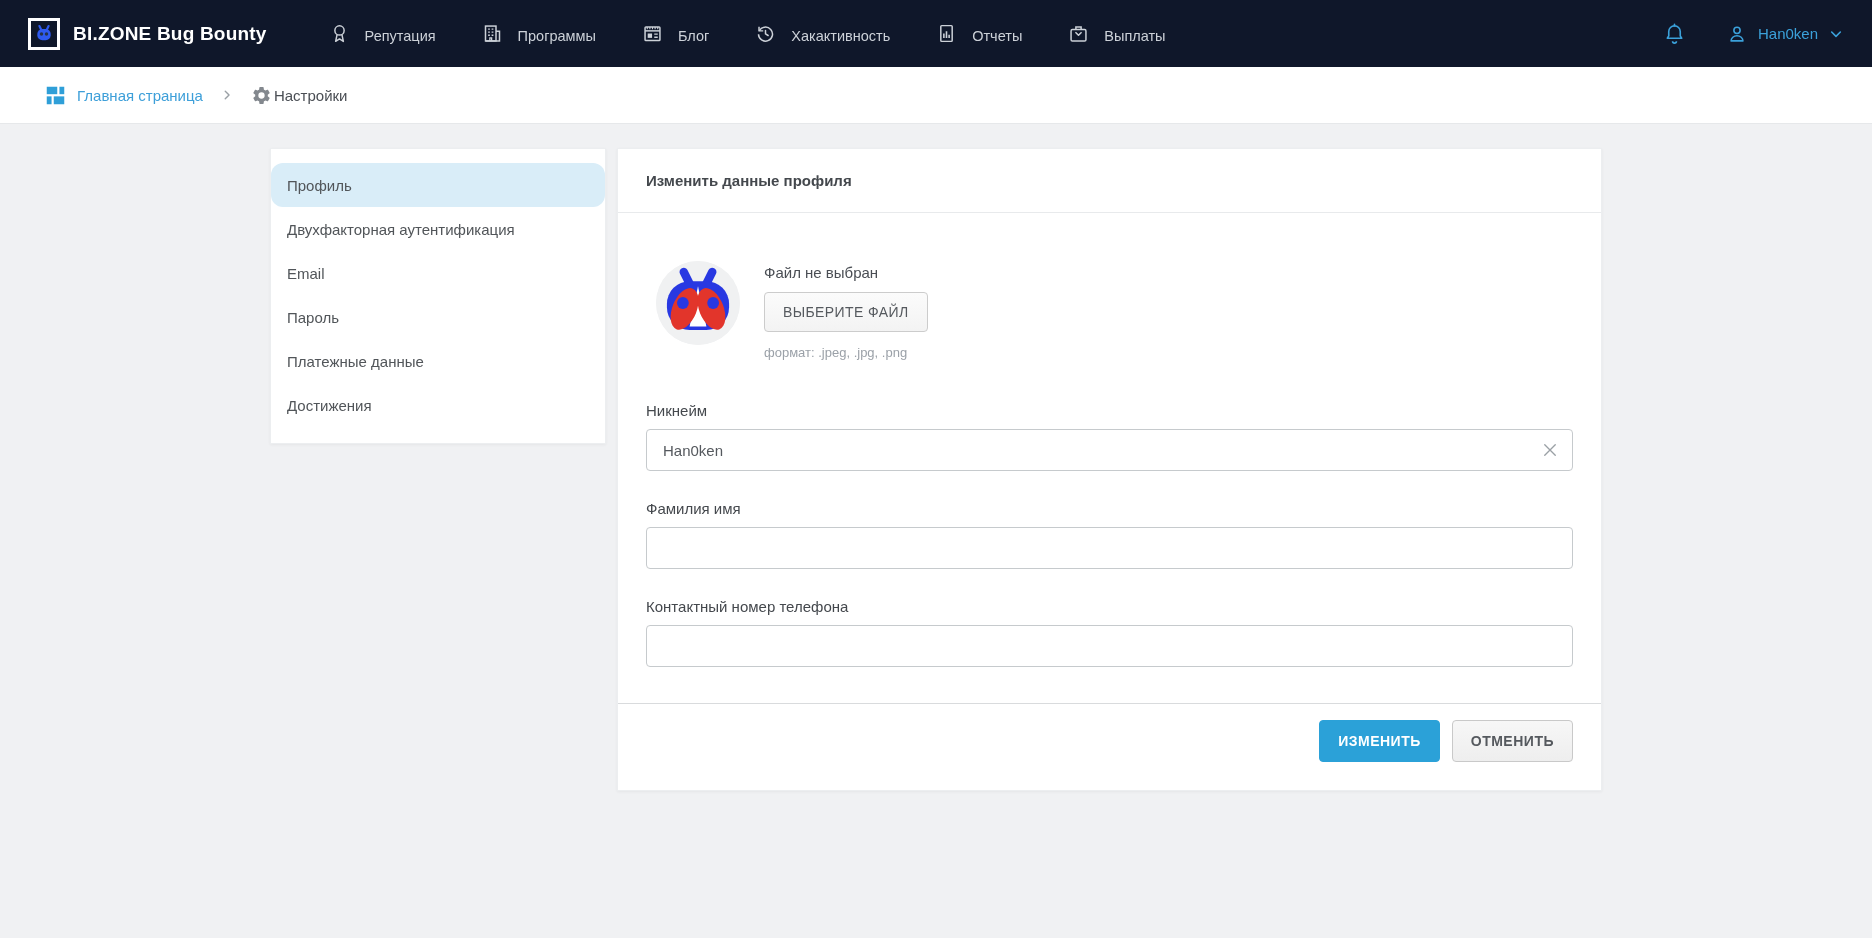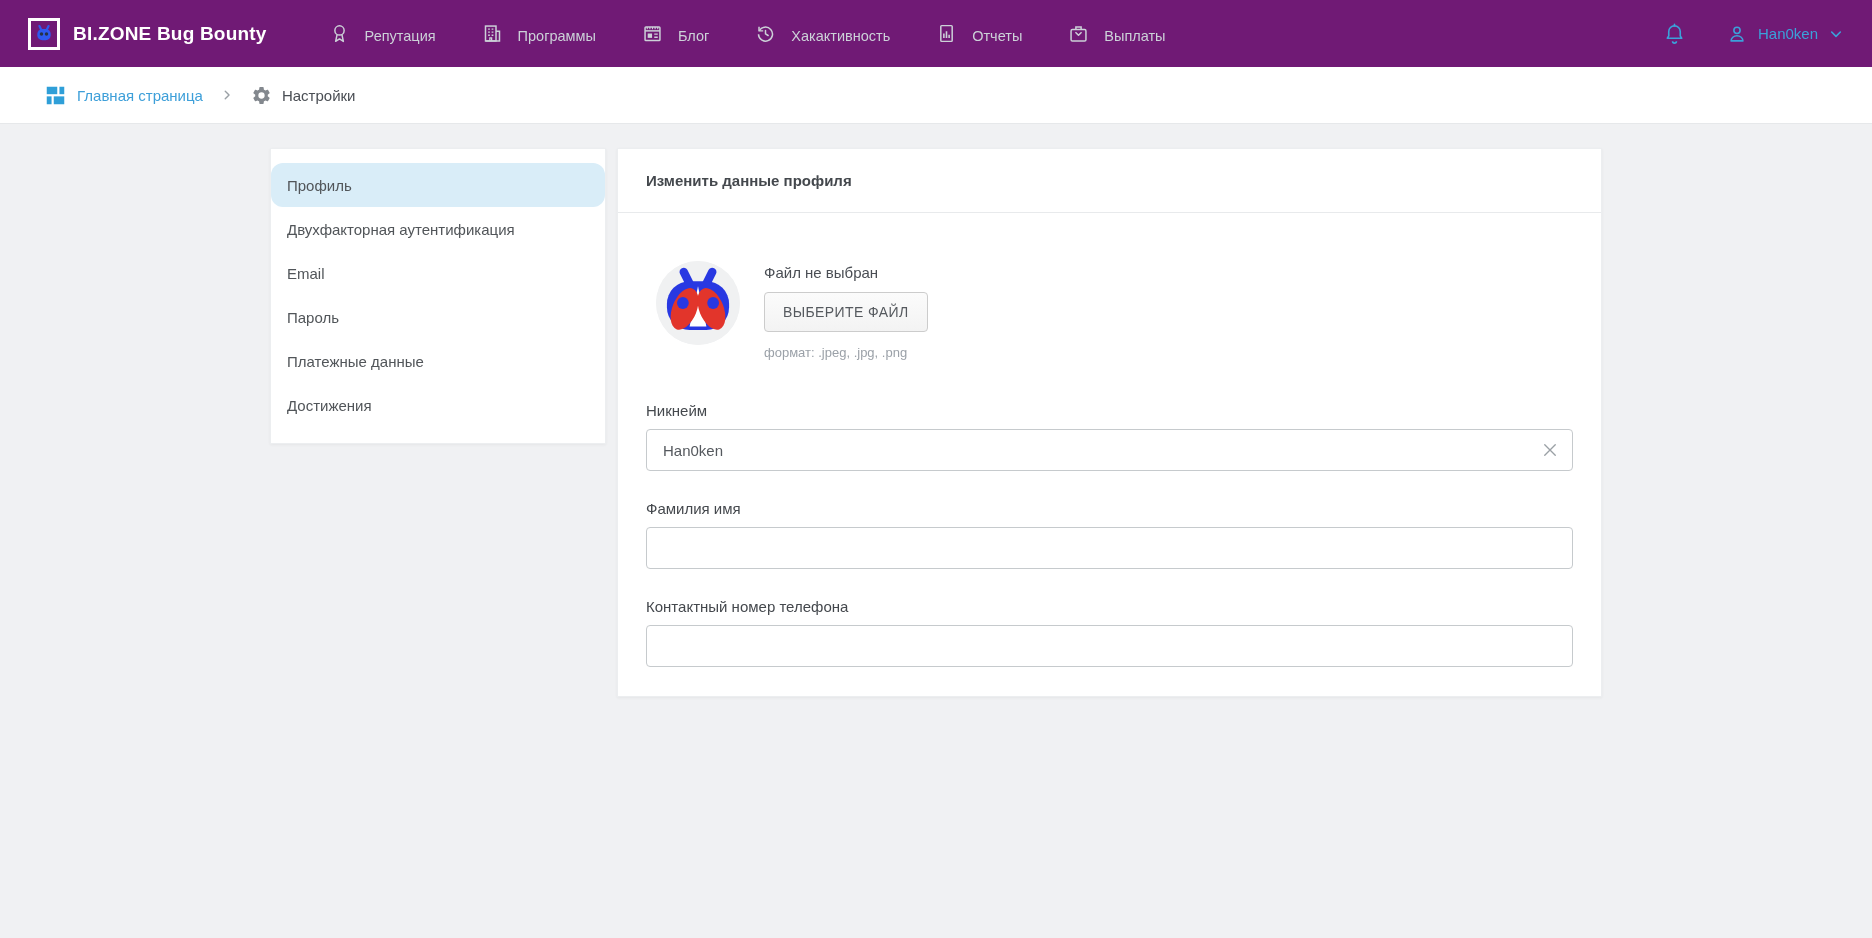--- a/index.html
+++ b/index.html
@@ -6,21 +6,21 @@
   html, body { margin: 0; padding: 0; }
   body {
     width: 1872px; height: 938px;
     background: #f0f1f3;
     font-family: "Liberation Sans", "DejaVu Sans", sans-serif;
     color: #4a4e54;
   }
 
   
   .topnav {
-    height: 67px; background: #701a75;
+    height: 67px; background: #0f172a;
     display: flex; align-items: center;
     padding: 0 28px;
   }
   .brand { display: flex; align-items: center; gap: 13px; margin-right: 62px; cursor: pointer; }
   .logo-box {
     width: 32px; height: 32px; border: 3px solid #ffffff;
     display: flex; align-items: center; justify-content: center;
   }
   .brand-text { color: #ffffff; font-size: 19px; font-weight: bold; letter-spacing: .2px; white-space: nowrap; }
   .nav-items { display: flex; align-items: center; gap: 46px; }
@@ -35,21 +35,21 @@
   .user-menu svg { flex: 0 0 auto; }
 
   
   .breadcrumb-bar {
     height: 57px; background: #ffffff; border-bottom: 1px solid #e6e8ea;
     display: flex; align-items: center; padding: 0 45px;
   }
   .crumb-home { display: flex; align-items: center; gap: 11px; cursor: pointer; }
   .crumb-link { color: #3d9fd9; font-size: 15px; }
   .crumb-sep { color: #9aa0a5; margin: 0 17px; display: flex; }
-  .crumb-current { display: flex; align-items: center; gap: 10px; }
+  .crumb-current { display: flex; align-items: center; gap: 2px; }
   .crumb-current-label { color: #4a4e54; font-size: 15px; }
 
   
   .content {
     width: 1332px; margin: 24px auto 0;
     display: flex; align-items: flex-start; gap: 11px;
   }
   .card {
     background: #ffffff; border: 1px solid #eceef0;
     box-shadow: 0 1px 3px rgba(0,0,0,.05);
@@ -287,15 +287,19 @@
 
       <div class="field">
         <div class="field-label">Контактный номер телефона</div>
         <div class="input-wrap">
           <input class="text-input" type="text" value="" style="">
         </div>
       </div>
 
     </div>
 
+    <div class="main-footer">
+      <button class="btn btn-primary">ИЗМЕНИТЬ</button>
+      <button class="btn btn-secondary">ОТМЕНИТЬ</button>
+    </div>
   </section>
 
 </div>
 
 </body></html>

